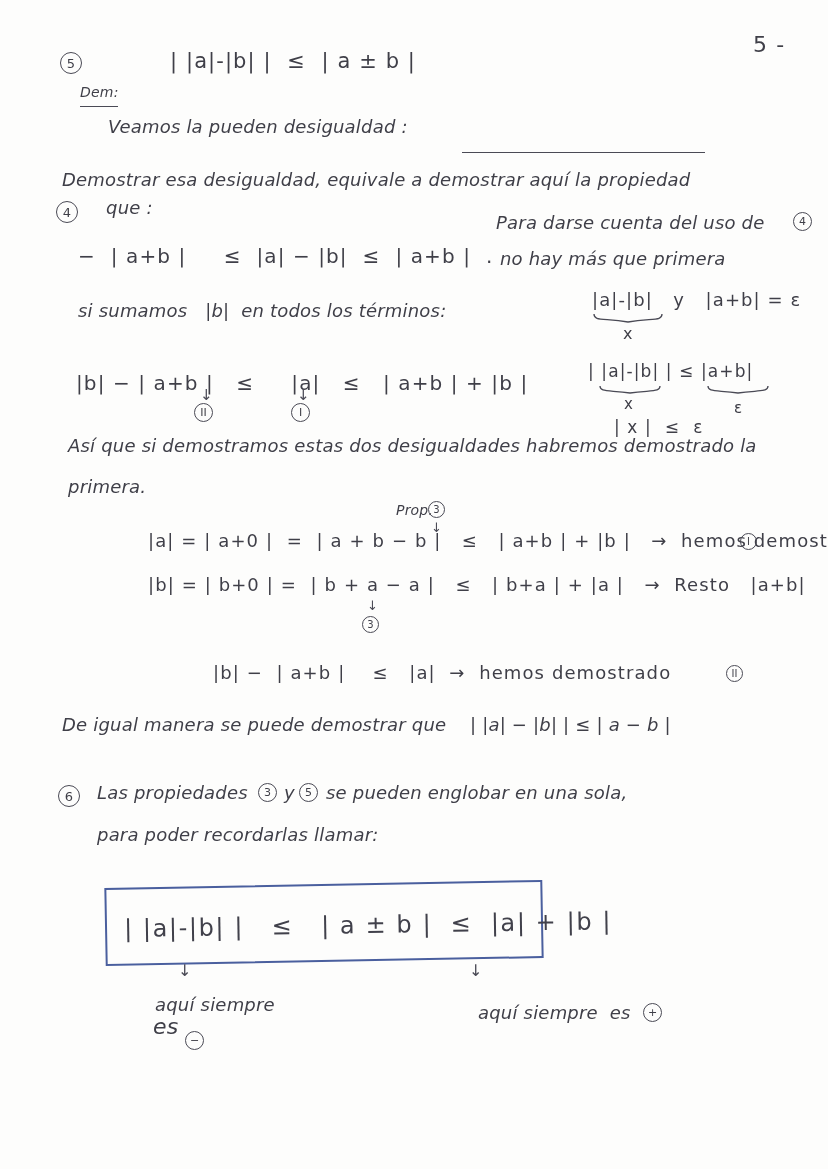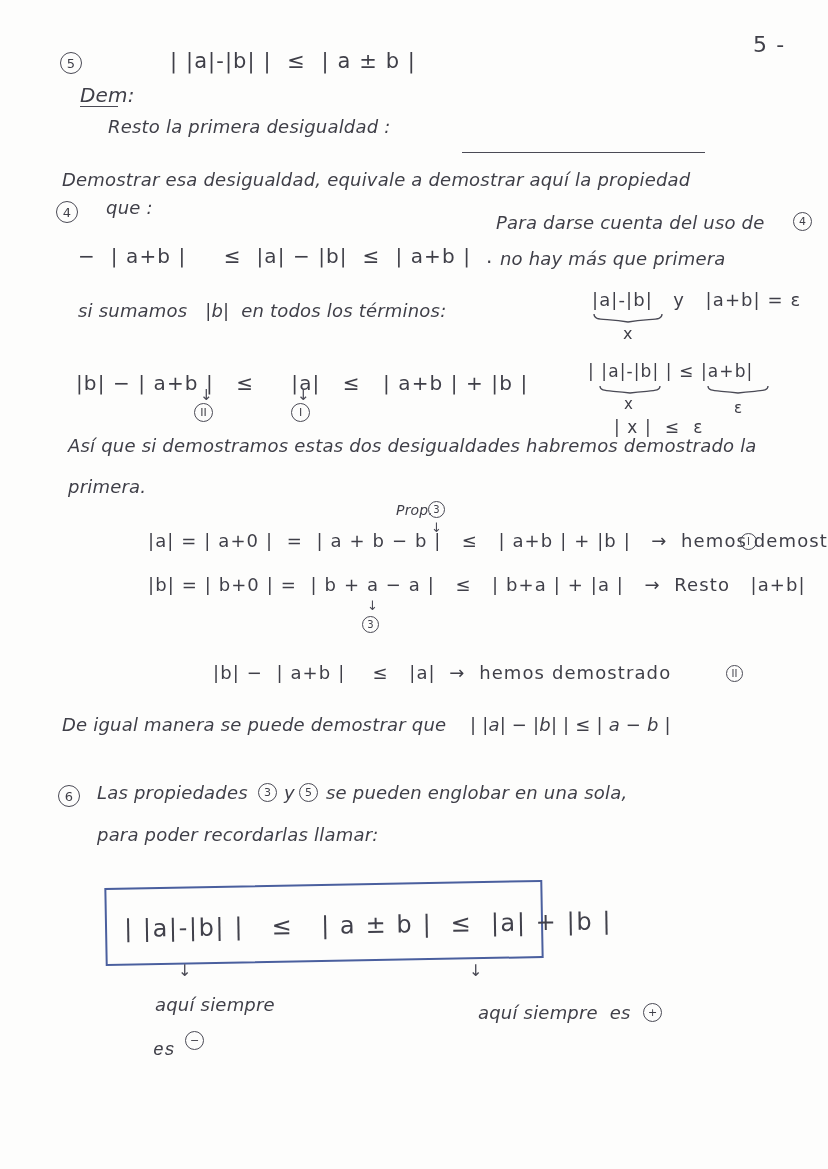--- a/index.html
+++ b/index.html
@@ -99,24 +99,24 @@
 <body>
 
 <div id="page">
 
   <div class="t math lg" style="left:753px; top:33px; font-size:22px;">5 -</div>
 
   <div class="circ s1" style="left:60px; top:52px;">5</div>
 
   <div class="t math" style="left:170px; top:50px; font-size:21px;">| |a|-|b| |  ≤  | a ± b |</div>
 
-  <div class="t hand md" style="left:80px; top:85px; font-size:20px;">Dem:</div>
+  <div class="t hand md" style="left:80px; top:85px; font-size:14px;">Dem:</div>
   <div class="rule" style="left:80px; top:106px; width:38px; height:1.2px;"></div>
 
-  <div class="t hand" style="left:108px; top:118px; font-size:18px;">Resto la primera desigualdad :</div>
+  <div class="t hand" style="left:108px; top:118px; font-size:18px;">Veamos la pueden desigualdad :</div>
 
   <div class="rule" style="left:462px; top:152px; width:243px;"></div>
 
   <div class="t hand" style="left:62px; top:171px; font-size:18px;">Demostrar esa desigualdad, equivale a demostrar aquí la propiedad</div>
 
   <div class="circ s1" style="left:56px; top:201px;">4</div>
   <div class="t hand" style="left:106px; top:199px; font-size:18px;">que :</div>
 
   <div class="t math" style="left:78px; top:246px; font-size:20px;">−  | a+b |     ≤  |a| − |b|  ≤  | a+b |  .</div>
 
@@ -190,21 +190,21 @@
   </div>
 
   <div class="t hand" style="left:97px; top:826px; font-size:18px;">para poder recordarlas llamar:</div>
 
   <div id="formula-box" style="left:105px; top:884px; width:438px; height:78px;"></div>
   <div id="formula-box-text" style="left:124px; top:911px;">| |a|-|b| |   ≤   | a ± b |  ≤  |a| + |b |</div>
 
   <div class="arrow" style="left:178px; top:963px; font-size:16px;">↓</div>
   <div style="position:absolute; left:155px; top:996px;">
     <span class="t hand" style="left:0; top:0; font-size:18px;">aquí siempre</span>
-    <span class="t hand" style="left:-2px; top:45px; font-size:18px;font-family:Liberation Mono, monospace;">es</span>
+    <span class="t hand" style="left:-2px; top:19px; font-size:22px;">es</span>
     <span class="circ s2" style="left:30px; top:35px;">−</span>
   </div>
 
   <div class="arrow" style="left:469px; top:963px; font-size:16px;">↓</div>
   <div style="position:absolute; left:478px; top:1004px;">
     <span class="t hand" style="left:0; top:0; font-size:18px;">aquí siempre  es</span>
     <span class="circ s2" style="left:165px; top:-1px;">+</span>
   </div>
 
 </div>

